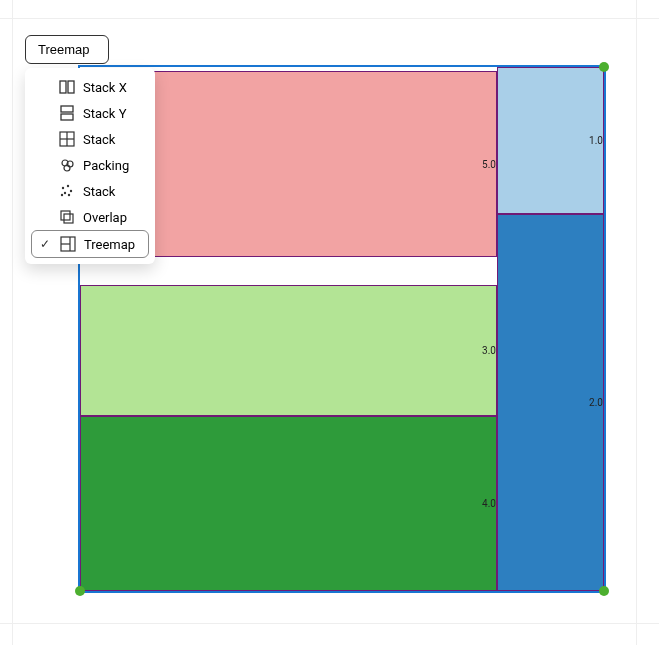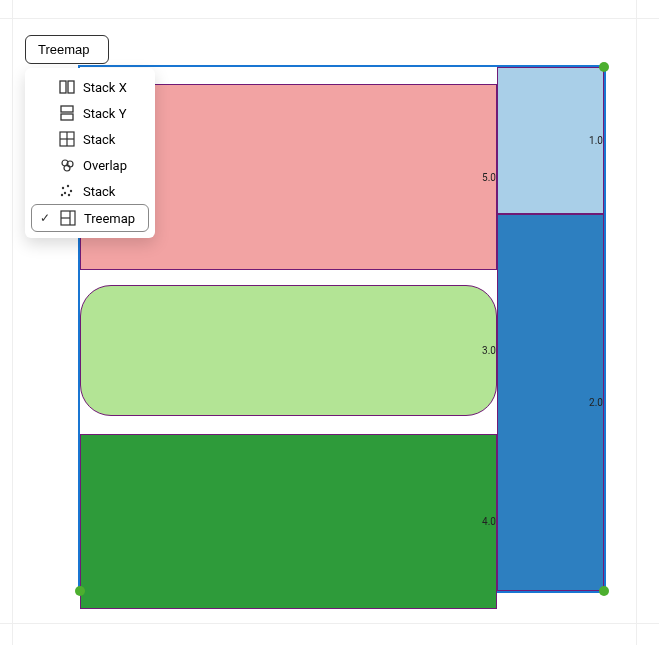--- a/index.html
+++ b/index.html
@@ -105,23 +105,23 @@
 
   .cell {
     position: absolute;
     border: 1px solid #701a75;
     display: flex;
     align-items: center;
     justify-content: flex-end;
     font-size: 10px;
     color: #222;
   }
-  .cell-5 { left: 0; top: 17px; width: 417px; height: 186px; background: #f2a3a3; }
-  .cell-3 { left: 0; top: 218px; width: 417px; height: 131px; background: #b3e495; border-radius: 31px; }
-  .cell-4 { left: 0; top: 367px; width: 417px; height: 175px; background: #2e9b3a; }
+  .cell-5 { left: 0; top: 4px; width: 417px; height: 186px; background: #f2a3a3; }
+  .cell-3 { left: 0; top: 218px; width: 417px; height: 131px; background: #b3e495; }
+  .cell-4 { left: 0; top: 349px; width: 417px; height: 175px; background: #2e9b3a; }
   .cell-1 { left: 417px; top: 0; width: 107px; height: 147px; background: #a9cfe8; }
   .cell-2 { left: 417px; top: 147px; width: 107px; height: 377px; background: #2d7fc0; }
 </style>
 </head>
 <body>
 
 <div class="grid-bg">
   <div class="hline" style="top:18px;"></div>
   <div class="hline" style="top:623px;"></div>
   <div class="vline" style="left:12px;"></div>
@@ -175,38 +175,48 @@
 
     <div class="menu-item">
       <span class="check">✓</span>
       <span class="icon">
         <svg viewBox="0 0 16 16">
             <circle cx="6" cy="6" r="3" fill="none" stroke="#333" stroke-width="1.2"></circle>
             <circle cx="11" cy="7" r="3" fill="none" stroke="#333" stroke-width="1.2"></circle>
             <circle cx="8" cy="11" r="3" fill="none" stroke="#333" stroke-width="1.2"></circle>
           </svg>
       </span>
-      <span>Overlap</span>
+      <span>Packing</span>
     </div>
 
     <div class="menu-item">
       <span class="check">✓</span>
       <span class="icon">
         <svg viewBox="0 0 16 16">
             <circle cx="4" cy="5" r="1.2" fill="#333"></circle>
             <circle cx="9" cy="3" r="1.2" fill="#333"></circle>
             <circle cx="12" cy="8" r="1.2" fill="#333"></circle>
             <circle cx="6" cy="10" r="1.2" fill="#333"></circle>
             <circle cx="10" cy="12" r="1.2" fill="#333"></circle>
             <circle cx="3" cy="12" r="1.2" fill="#333"></circle>
           </svg>
       </span>
       <span>Stack</span>
     </div>
 
+    <div class="menu-item">
+      <span class="check">✓</span>
+      <span class="icon">
+        <svg viewBox="0 0 16 16">
+            <rect x="2" y="2" width="9" height="9" fill="none" stroke="#333" stroke-width="1.2"></rect>
+            <rect x="5" y="5" width="9" height="9" fill="none" stroke="#333" stroke-width="1.2"></rect>
+          </svg>
+      </span>
+      <span>Overlap</span>
+    </div>
 
     <div class="menu-item selected">
       <span class="check">✓</span>
       <span class="icon">
         <svg viewBox="0 0 16 16">
             <rect x="1" y="1" width="14" height="14" fill="none" stroke="#333" stroke-width="1.2"></rect>
             <line x1="10" y1="1" x2="10" y2="15" stroke="#333" stroke-width="1.2"></line>
             <line x1="1" y1="8" x2="10" y2="8" stroke="#333" stroke-width="1.2"></line>
           </svg>
       </span>

